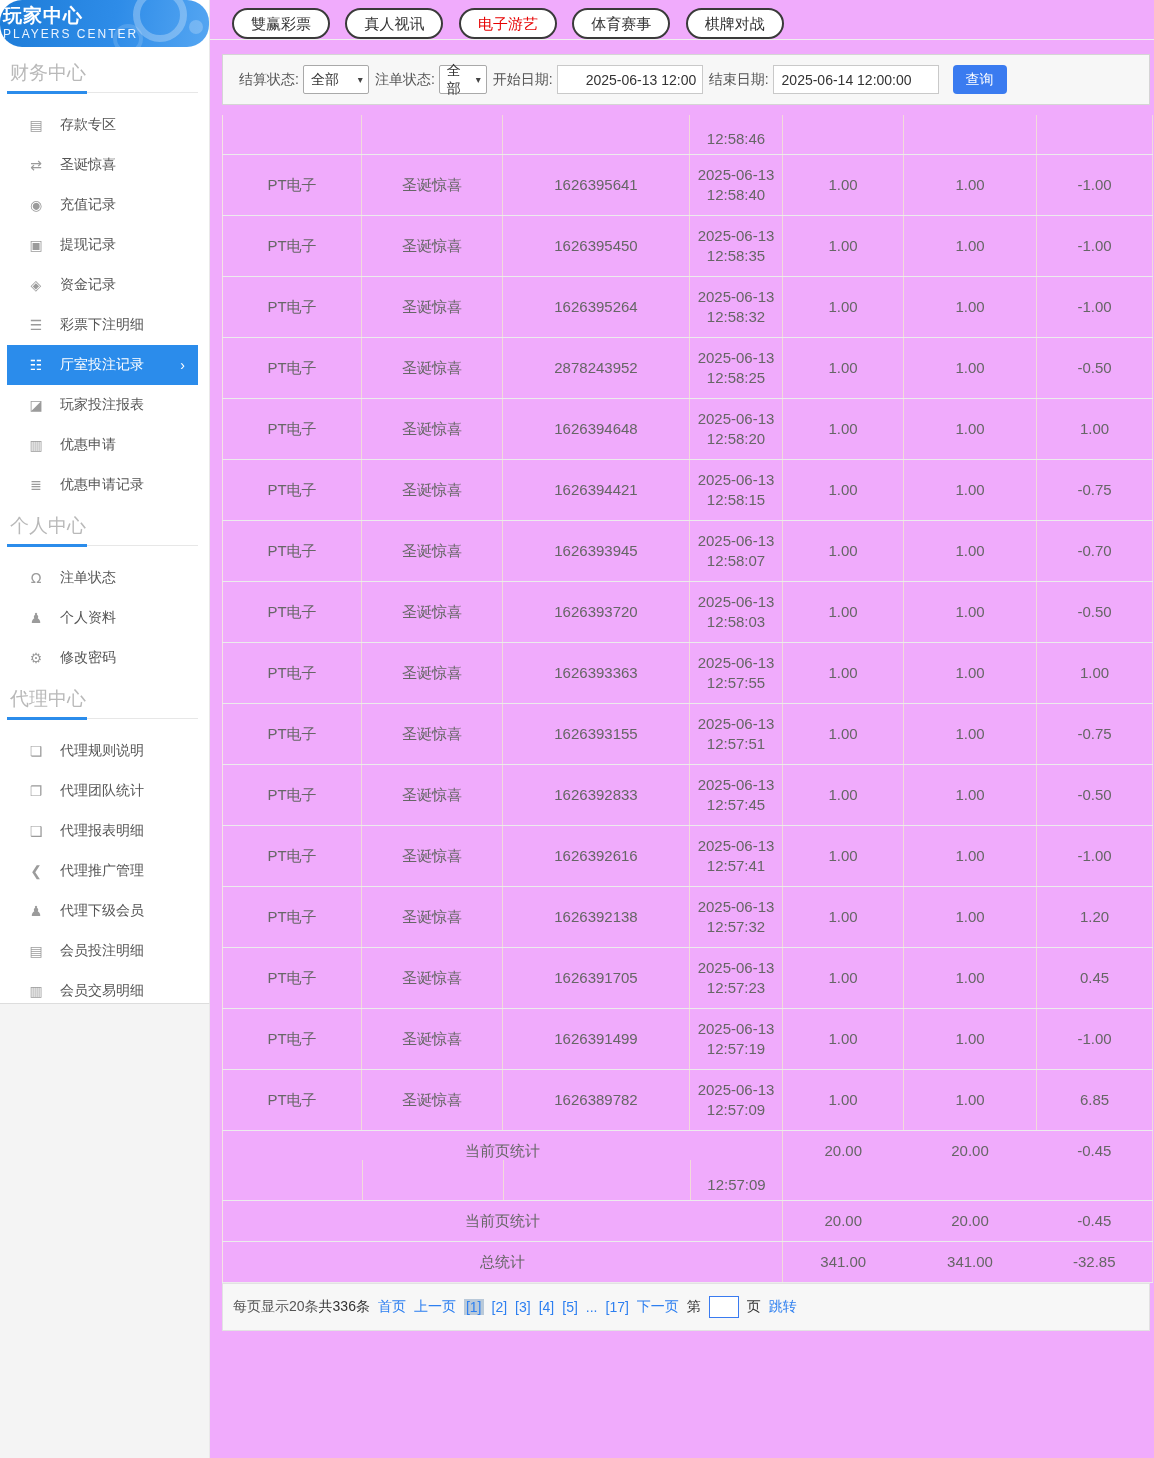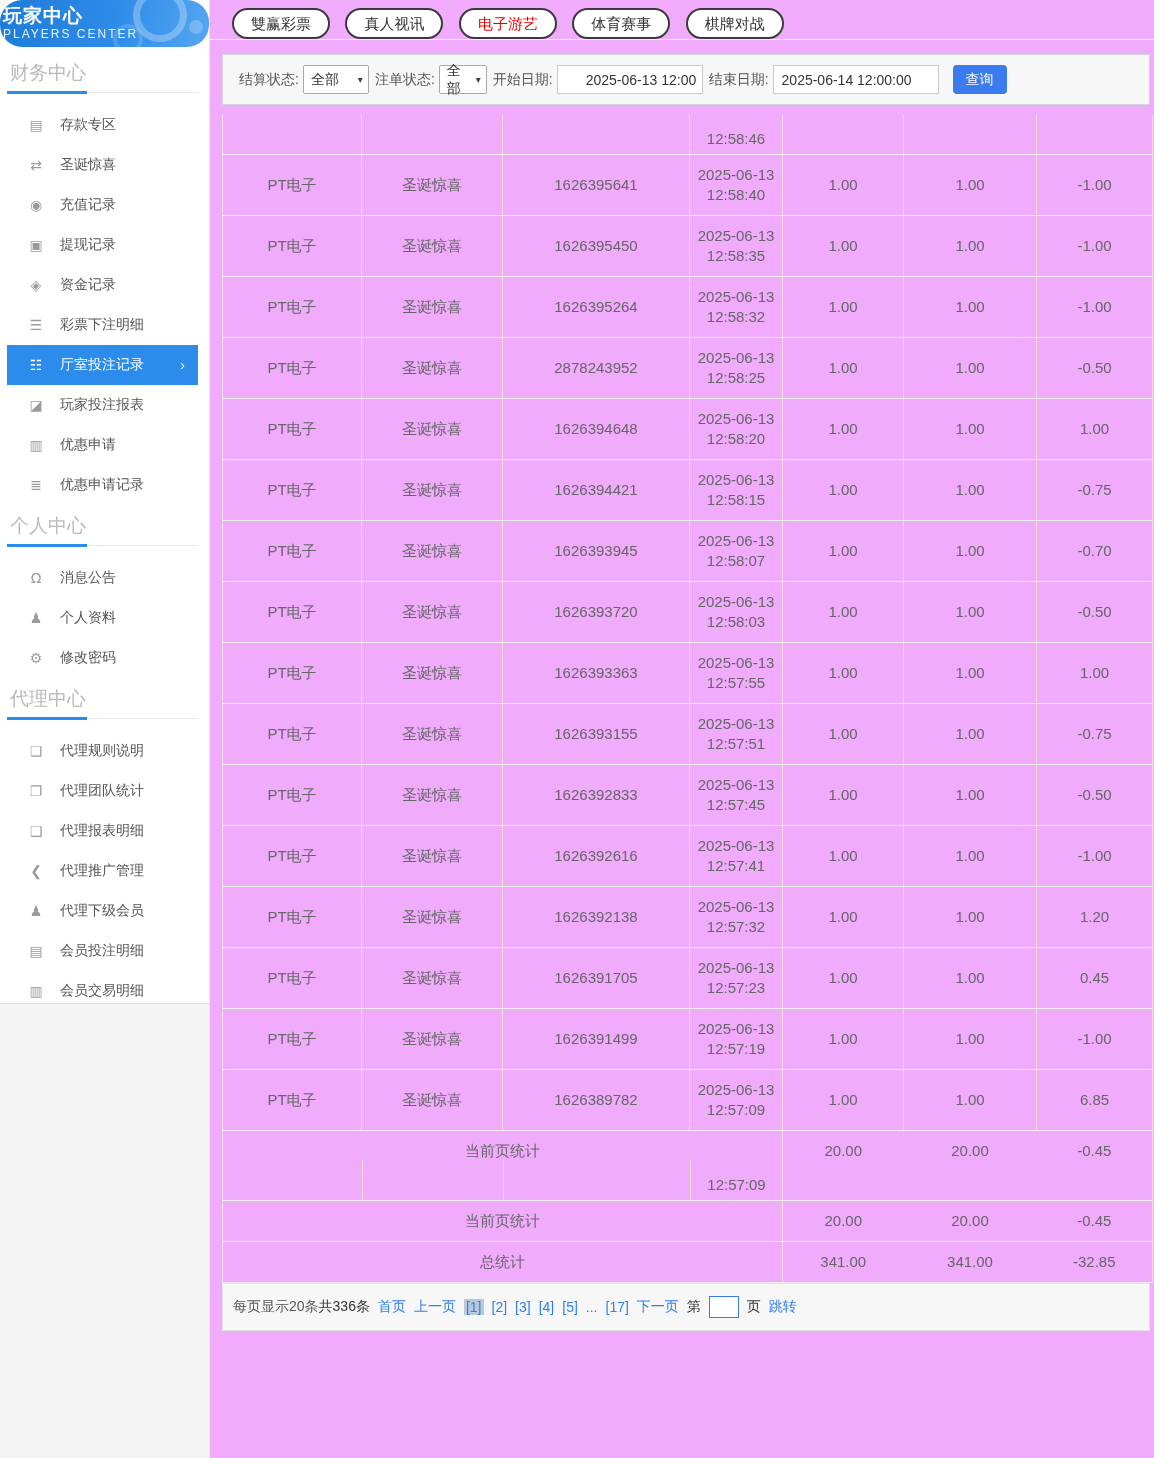--- a/index.html
+++ b/index.html
@@ -164,21 +164,21 @@
 
   </div>
 
   <div class="section-head">
     <span>个人中心</span>
   </div>
   <div class="menu">
 
       <div class="menu-item">
         <span class="mi-icon">Ω</span>
-        <span class="mi-label">消息公告</span>
+        <span class="mi-label">注单状态</span>
 
       </div>
 
       <div class="menu-item">
         <span class="mi-icon">♟</span>
         <span class="mi-label">个人资料</span>
 
       </div>
 
       <div class="menu-item">

